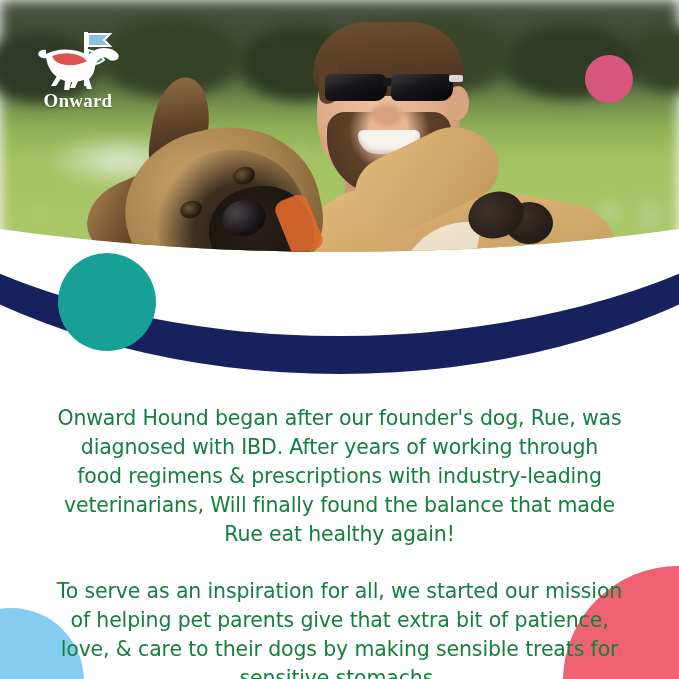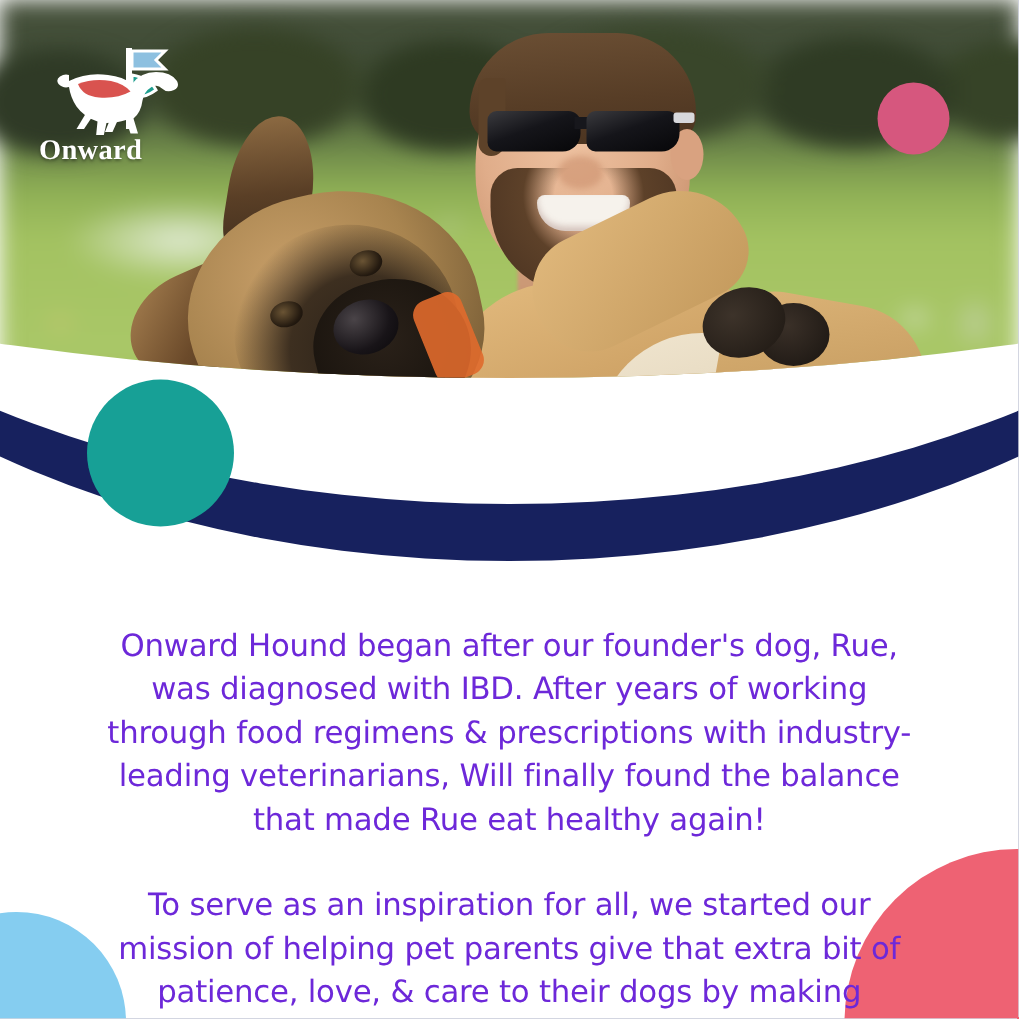--- a/index.html
+++ b/index.html
@@ -355,20 +355,21 @@
     border-radius: 50%;
     background: #ee6273;
   }
 
   
   .logo {
     position: absolute;
     left: 26px; top: 28px;
     width: 104px;
     color: #ffffff;
+    text-align: center;
     z-index: 6;
   }
   .logo-mark { width: 104px; height: 62px; display: block; }
   .logo-text {
     font-family: "Liberation Serif", serif;
     font-weight: bold;
     font-size: 19px;
     line-height: 0.96;
     letter-spacing: .2px;
     color: #ffffff;
@@ -381,23 +382,23 @@
     position: absolute;
     left: 56px; top: 404px;
     width: 567px;
     text-align: center;
     z-index: 5;
   }
   .para {
     font-family: "DejaVu Sans", sans-serif;
     font-size: 20.5px;
     line-height: 29px;
-    color: #6d28d9;
+    color: #15803d;
     letter-spacing: -0.15px;
-    margin: 12px;
+    margin: 0;
   }
   .para + .para { margin-top: 28px; }
 </style>
 </head>
 <body>
 
 <div id="canvas">
 
   <div class="photo-wrap">
     <div class="photo photo-blur"></div>

